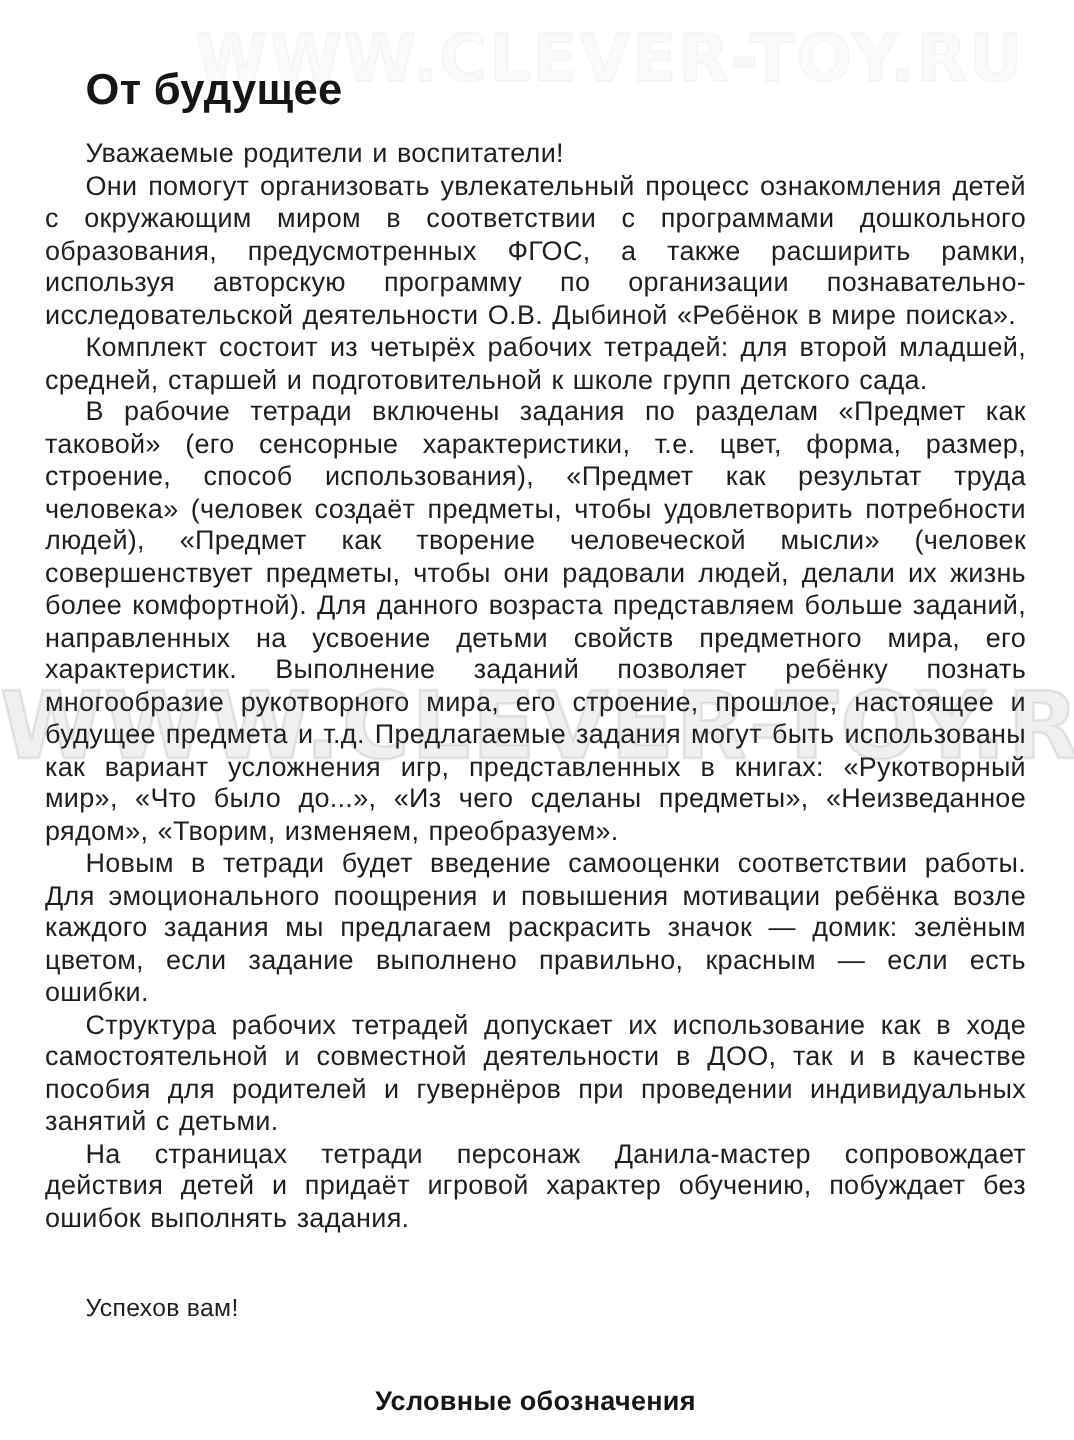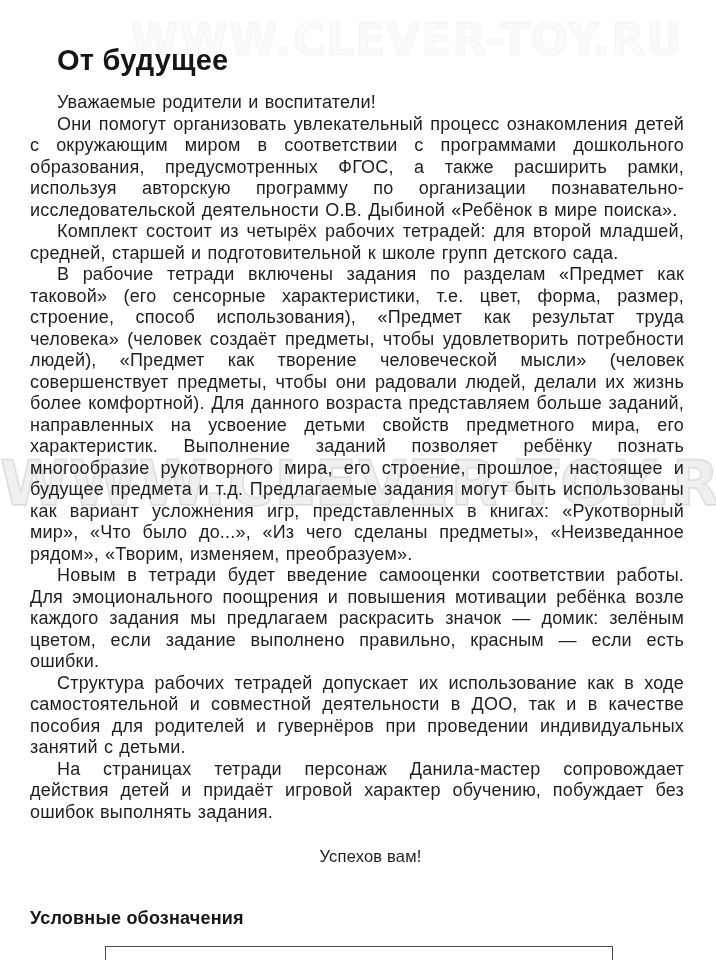--- a/index.html
+++ b/index.html
@@ -58,30 +58,30 @@
     margin: 0;
     font-size: 18px;
     line-height: 21.5px;
     text-align: justify;
     text-indent: 27px;
     word-spacing: 1px;
     letter-spacing: 0.2px;
   }
 
   .closing {
-    margin-top: 23px;
+    margin-top: 39px;
     font-size: 16.5px;
     line-height: 21.5px;
     text-indent: 27px;
     letter-spacing: 0.2px;
-    text-align: center;
   }
 
   .legend-heading {
     margin-top: 40px;
+    text-align: center;
     font-size: 18px;
     font-weight: bold;
     letter-spacing: 0.2px;
     color: #161616;
   }
 
   .legend-box {
     width: 508px;
     margin: 17px 0 0 75px;
     border: 1.6px solid #4a4a4a;

